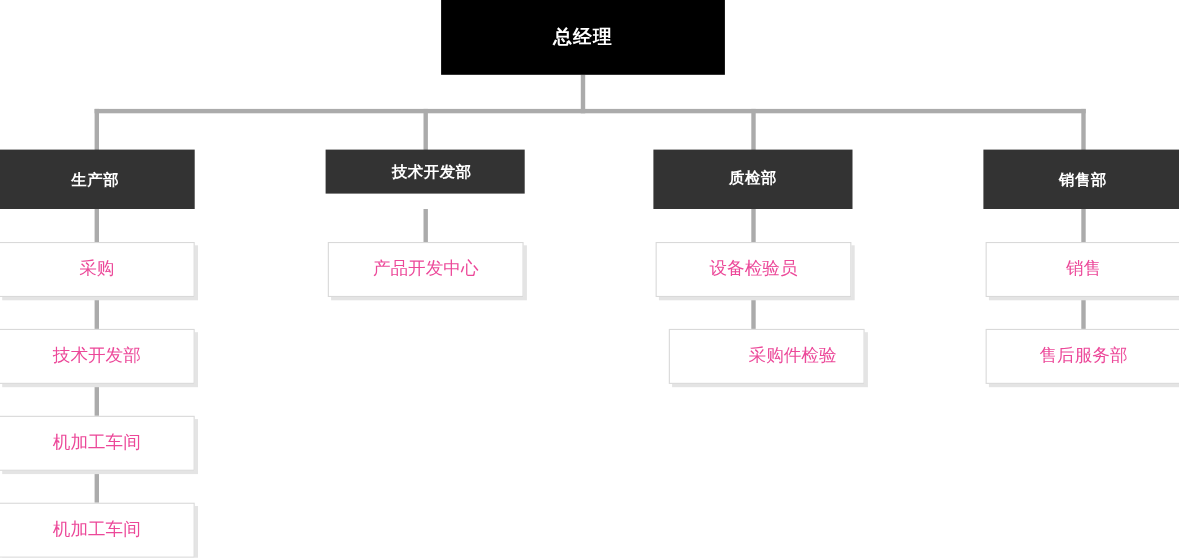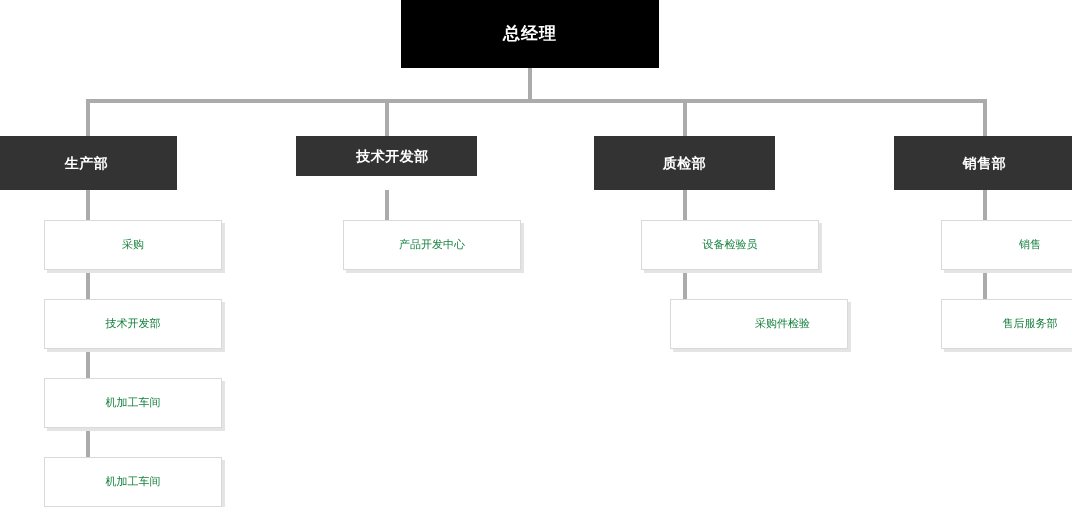--- a/index.html
+++ b/index.html
@@ -35,25 +35,24 @@
   }
   .node-dept{
     background:#333333;
     color:#ffffff;
     font-size:14px;
     font-weight:bold;
     letter-spacing:.5px;
   }
   .node-unit{
     background:#ffffff;
-    color:#15803d;
-    font-size:11px;
+    color:#ec4899;
+    font-size:16px;
     border:1px solid #d9d9d9;
     box-shadow:3px 3px 0 0 #e4e4e4;
-    margin-left:45px;
   }
 </style>
 </head>
 <body>
 
 <div id="chart">
 
   <div class="conn conn-v" style="left:528px;top:68px;width:4px;height:35px;"></div>
   <div class="conn conn-h" style="left:86px;top:99px;width:901px;height:4px;"></div>
 
@@ -74,30 +73,30 @@
 
   <div class="conn conn-v" style="left:983px;top:190px;height:32px;"></div>
   <div class="conn conn-v" style="left:983px;top:270px;height:30px;"></div>
 
   <div class="node node-root" style="left:401px;top:0px;width:258px;height:68px;">总经理</div>
 
   <div class="node node-dept" style="left:-4px;top:136px;width:181px;height:54px;">生产部</div>
 
   <div class="node node-dept" style="left:296px;top:136px;width:181px;height:40px;padding-left:12px;">技术开发部</div>
 
-  <div class="node node-dept" style="left:594px;top:136px;width:181px;height:54px;">质检部</div>
+  <div class="node node-dept" style="left:594px;top:136px;width:181px;height:54px;font-family:Liberation Mono, monospace;">质检部</div>
 
   <div class="node node-dept" style="left:894px;top:136px;width:181px;height:54px;">销售部</div>
 
   <div class="node node-unit" style="left:-1px;top:220px;width:178px;height:50px;">采购</div>
   <div class="node node-unit" style="left:-1px;top:299px;width:178px;height:50px;">技术开发部</div>
   <div class="node node-unit" style="left:-1px;top:378px;width:178px;height:50px;">机加工车间</div>
   <div class="node node-unit" style="left:-1px;top:457px;width:178px;height:50px;">机加工车间</div>
 
   <div class="node node-unit" style="left:596px;top:220px;width:178px;height:50px;">设备检验员</div>
 
   <div class="node node-unit" style="left:298px;top:220px;width:178px;height:50px;">产品开发中心</div>
-  <div class="node node-unit" style="left:625px;top:299px;width:178px;height:50px;padding-left:47px;">采购件检验</div>
+  <div class="node node-unit" style="left:608px;top:299px;width:178px;height:50px;padding-left:47px;">采购件检验</div>
 
   <div class="node node-unit" style="left:896px;top:220px;width:178px;height:50px;">销售</div>
   <div class="node node-unit" style="left:896px;top:299px;width:178px;height:50px;">售后服务部</div>
 
 </div>
 
 </body></html>

